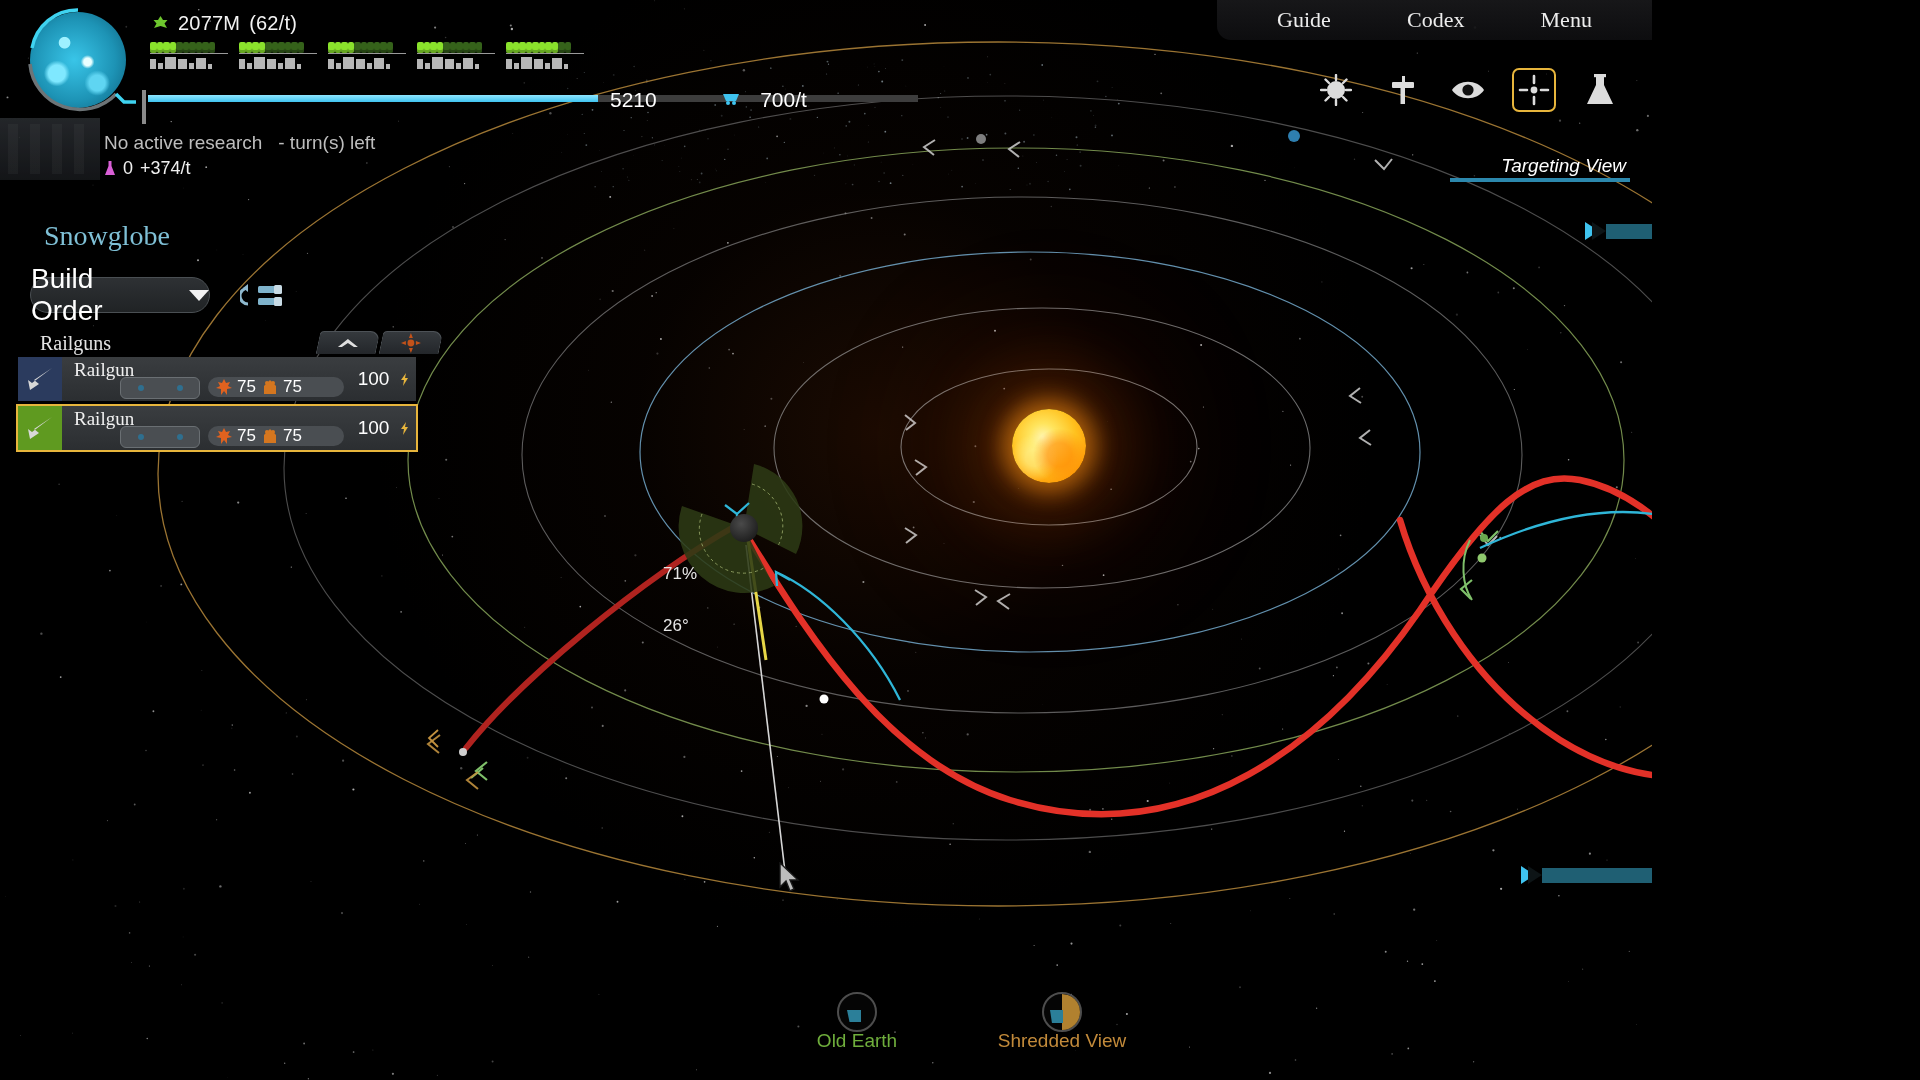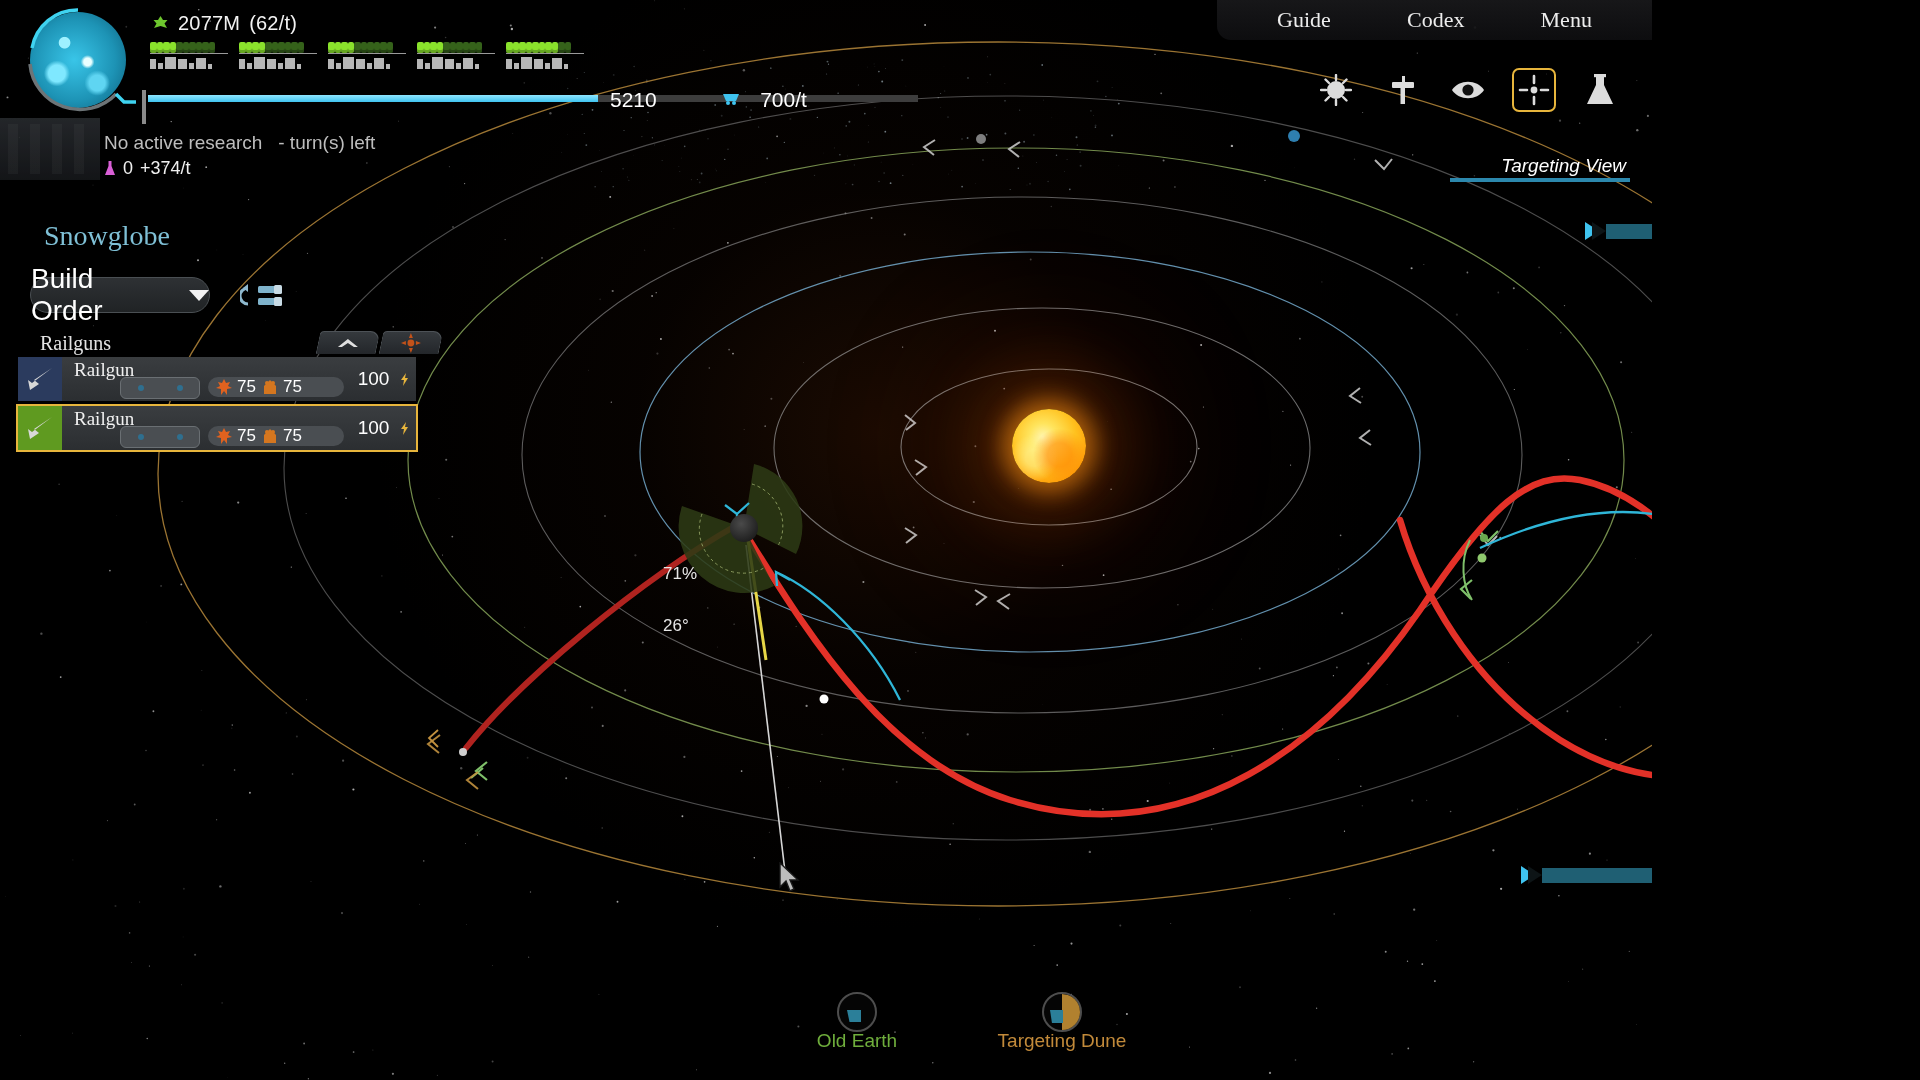--- a/index.html
+++ b/index.html
@@ -1137,21 +1137,21 @@
                 clip-path:polygon(0 0,100% 0,100% 100%,18% 100%);"></div>
   </div>
   <div class="planet-label" style="left:857px;top:1030px;color:#6fae3c;">Old Earth</div>
 
   <div class="planet-marker" style="left:1042px;top:992px;">
     <div style="position:absolute;left:18px;top:0;width:20px;height:40px;background:#b1812f;
                 border-radius:0 20px 20px 0;"></div>
     <div style="position:absolute;left:6px;top:16px;width:13px;height:13px;background:#2b7f99;
                 clip-path:polygon(0 0,100% 0,100% 100%,15% 100%);"></div>
   </div>
-  <div class="planet-label" style="left:1062px;top:1030px;color:#c28a3a;">Targeting Dune</div>
+  <div class="planet-label" style="left:1062px;top:1030px;color:#c28a3a;">Shredded View</div>
 
   <div class="badge-num" style="left:1797px;top:717px;">7</div>
   <div class="badge" style="left:1823px;top:720px;">
     <svg width="30" height="32" viewBox="0 0 30 32" fill="#fff">
       <path d="M11,4 L19,4 L19,12 L28,30 L2,30 L11,12 Z"></path>
       <rect x="9" y="1" width="12" height="3.4"></rect>
     </svg>
   </div>
 
   <div class="badge-num" style="left:1797px;top:797px;">7</div>

